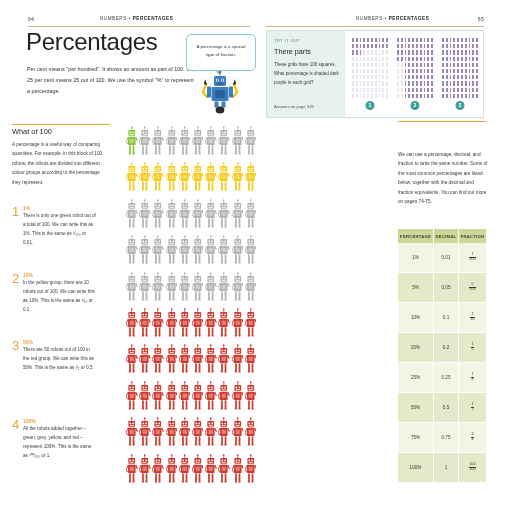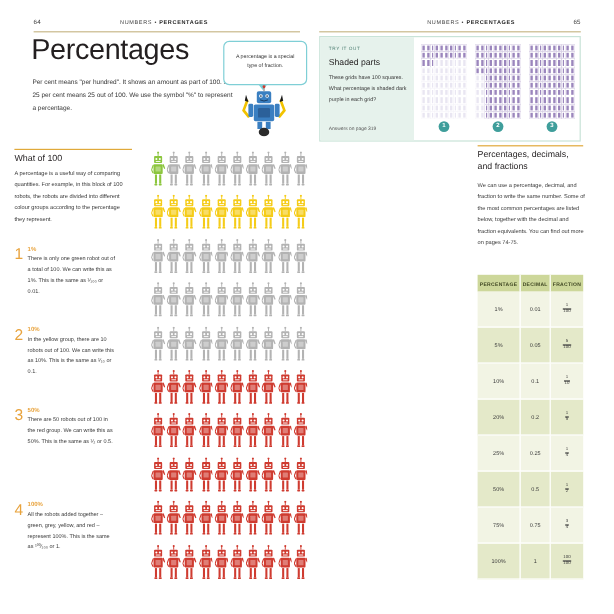--- a/index.html
+++ b/index.html
@@ -1851,21 +1851,21 @@
   <div class="runhead runhead-right">
     <span>NUMBERS</span>
     <span>•</span>
     <b>PERCENTAGES</b>
   </div>
   <div class="rule rule-right"></div>
 
   <div class="tryit">
     <div class="tryit-left"></div>
     <div class="tryit-tag">TRY IT OUT</div>
-    <div class="tryit-h">Shaded parts</div>
+    <div class="tryit-h">There parts</div>
     <div class="tryit-b">These grids have 100 squares. What percentage is shaded dark purple in each grid?</div>
     <div class="tryit-ans">Answers on page 319</div>
     <div class="grids" id="gridsHost">
           <div class="gridbox" style="left:0px">
             <div class="sqgrid">
               <div class="sq" style="background:#9b86bd"></div>
               <div class="sq" style="background:#9b86bd"></div>
               <div class="sq" style="background:#9b86bd"></div>
               <div class="sq" style="background:#9b86bd"></div>
               <div class="sq" style="background:#9b86bd"></div>
@@ -2174,21 +2174,20 @@
               <div class="sq" style="background:#9b86bd"></div>
               <div class="sq" style="background:#9b86bd"></div>
               <div class="sq" style="background:#9b86bd"></div>
             </div>
             <div class="badge">3</div>
           </div>
         </div>
   </div>
 
   <div class="sec-rule" style="left:398px;top:121px;width:88px;"></div>
-  <div class="rsec-title">Percentages, decimals, and fractions</div>
   <div class="rsec-body">We can use a percentage, decimal, and fraction to write the same number. Some of the most common percentages are listed below, together with the decimal and fraction equivalents. You can find out more on pages 74-75.</div>
 
   <table id="pdftable">
     <thead>
           <tr>
       <th>PERCENTAGE</th>
       <th>DECIMAL</th>
       <th>FRACTION</th>
     </tr>
         </thead>

